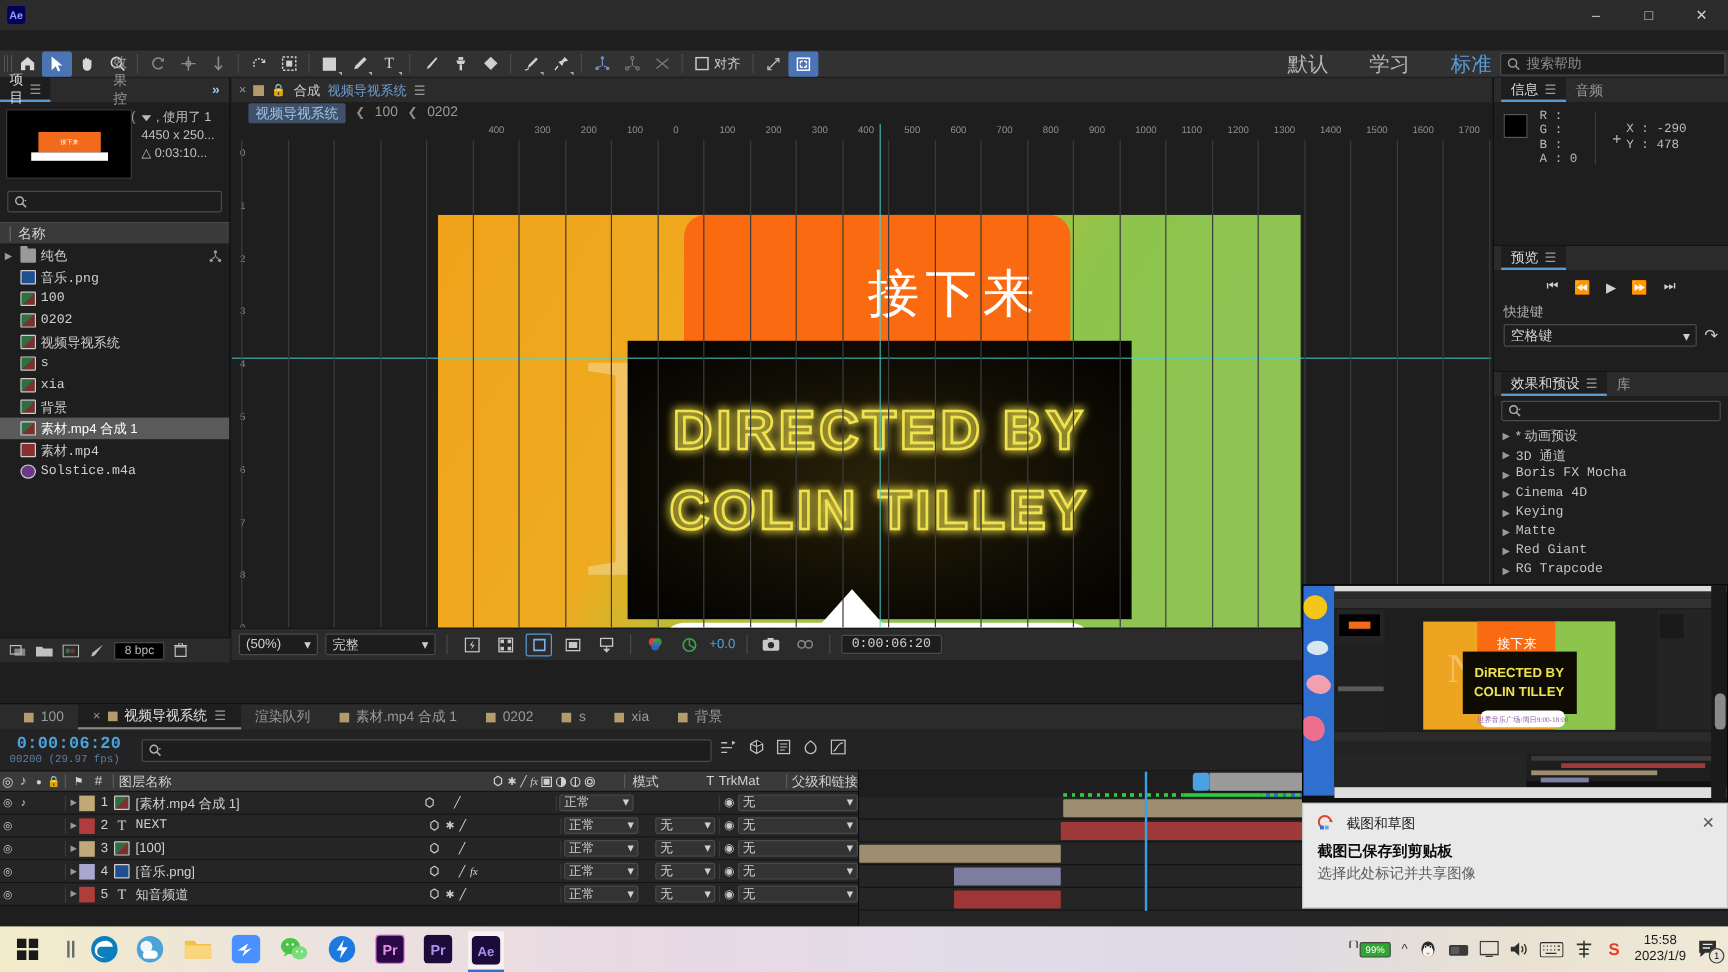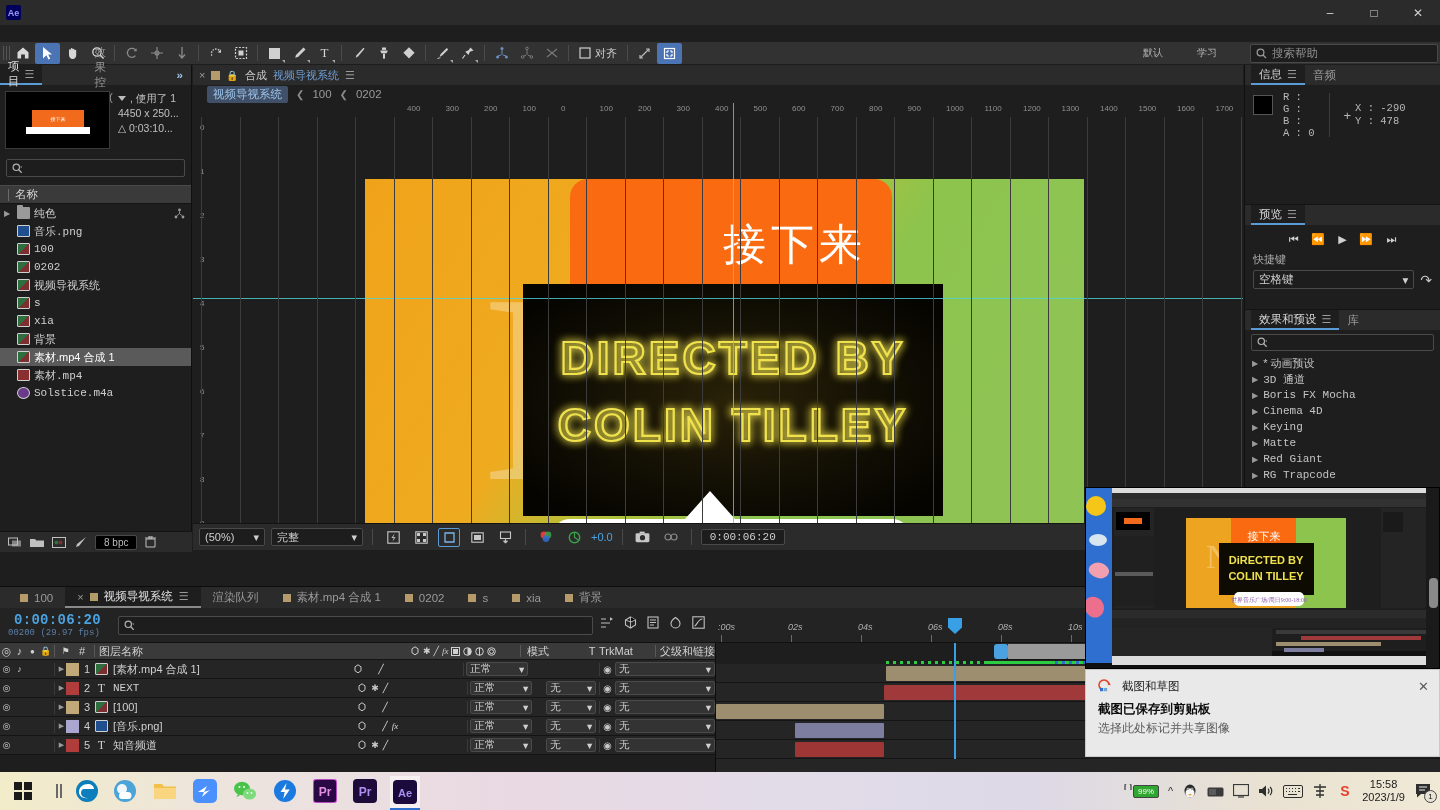--- a/index.html
+++ b/index.html
@@ -29,21 +29,21 @@
     background:repeating-linear-gradient(to right,#555 0 1px,transparent 1px 3px); }
   .tool { width:25px; height:21px; display:flex; align-items:center; justify-content:center;
     color:#d5d5d5; position:relative; }
   .tool.active { background:#4b74b5; border-radius:2px; color:#fff; }
   .tool.dim { color:#8a8a8a; }
   .tsep { width:1px; height:16px; background:#4a4a4a; margin:0 4px; }
   .tool .caret { position:absolute; right:2px; bottom:1px; width:0;height:0;
     border-left:3px solid transparent; border-top:3px solid #aaa; }
   .align-btn { display:flex; align-items:center; gap:4px; padding:0 6px; height:20px; color:#cfcfcf;}
   .wsbar { margin-left:auto; display:flex; align-items:center; height:23px; padding-right:2px;}
-  .ws { padding:0 17px; color:#b4b4b4; font-size:10px; }
+  .ws { padding:0 17px; color:#b4b4b4; font-size:17px; }
   .ws.sel { color:#5b9bd5; }
   .ws-ham { color:#5b9bd5; font-size:12px; padding:0 2px;}
   .dbl { color:#7aa6d6; font-size:13px; padding:0 10px; font-weight:bold;}
 
   
   .searchhelp { position:absolute; right:2px; top:44px; width:188px; height:19px; background:#1d1d1d;
     border:1px solid #4a4a4a; border-radius:2px; display:flex; align-items:center; padding:0 5px; gap:5px; }
   .searchhelp span.txt { color:#8d8d8d; font-size:11.5px; }
 
   
@@ -915,41 +915,20 @@
             </svg>
           </span>
         <span>
           <svg width="13" height="13" viewBox="0 0 13 13">
               <rect x=".8" y=".8" width="11.4" height="11.4" fill="none" stroke="#c0c0c0" stroke-width="1.1"></rect>
               <path d="M2.5 10C5 10 5.5 3 10.5 3" fill="none" stroke="#c0c0c0" stroke-width="1.1"></path>
             </svg>
           </span>
       </div>
 
-      <div class="tl-ruler">
-        <div class="tl-zoombar">
-          <div class="zb-track"></div>
-            <div class="zb-fill"></div>
-        </div>
-        <div id="rulerTicks">
-            <span class="rulermark" style="left: 2px;">:00s</span>
-            <i class="rulertick" style="left: 5px;"></i>
-            <span class="rulermark" style="left: 72px;">02s</span>
-            <i class="rulertick" style="left: 75px;"></i>
-            <span class="rulermark" style="left: 142px;">04s</span>
-            <i class="rulertick" style="left: 145px;"></i>
-            <span class="rulermark" style="left: 212px;">06s</span>
-            <i class="rulertick" style="left: 215px;"></i>
-            <span class="rulermark" style="left: 282px;">08s</span>
-            <i class="rulertick" style="left: 285px;"></i>
-            <span class="rulermark" style="left: 352px;">10s</span>
-            <i class="rulertick" style="left: 355px;"></i>
-            <div style="position: absolute; left: 232px; top: 10px; width: 14px; height: 16px; background: rgb(58, 160, 230); clip-path: polygon(0px 0px, 100% 0px, 100% 60%, 50% 100%, 0px 60%);"></div>
-          </div>
-      </div>
     </div>
 
     <div class="tl-body">
 
       <div class="lay-left">
         <div class="lay-hdr">
           <span style="width:13px;text-align:center">◎</span>
           <span style="width:13px;text-align:center">♪</span>
           <span style="width:13px;text-align:center;font-size:8px">●</span>
           <span style="width:13px;text-align:center;font-size:9px">🔒</span>

